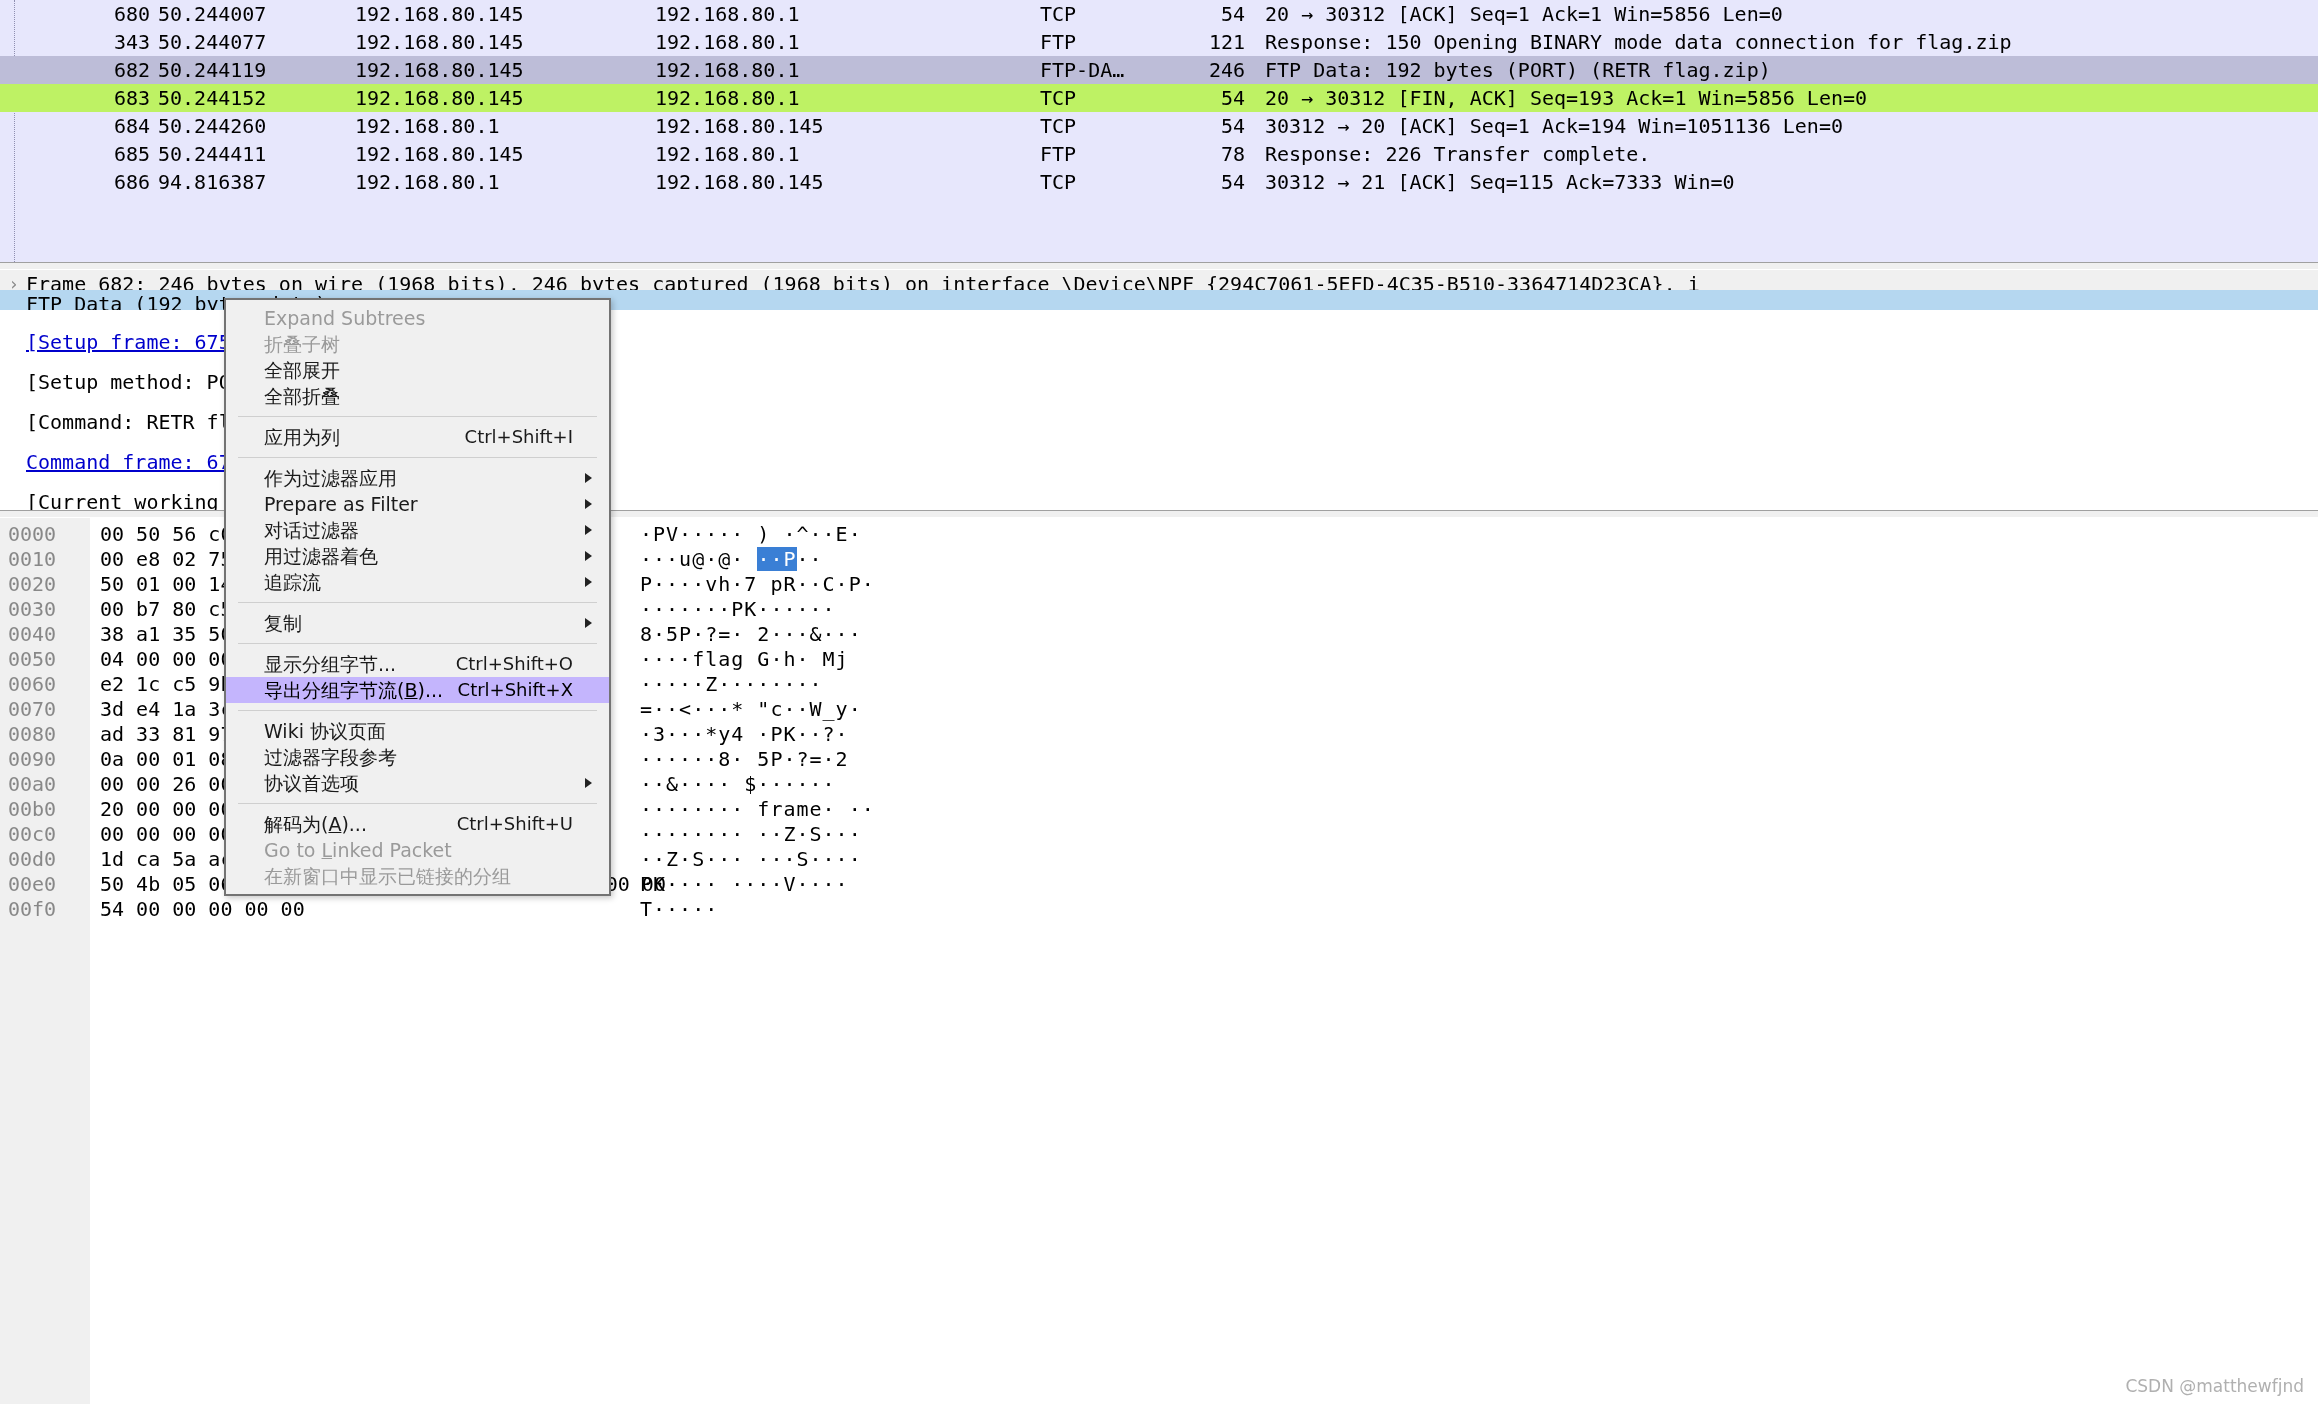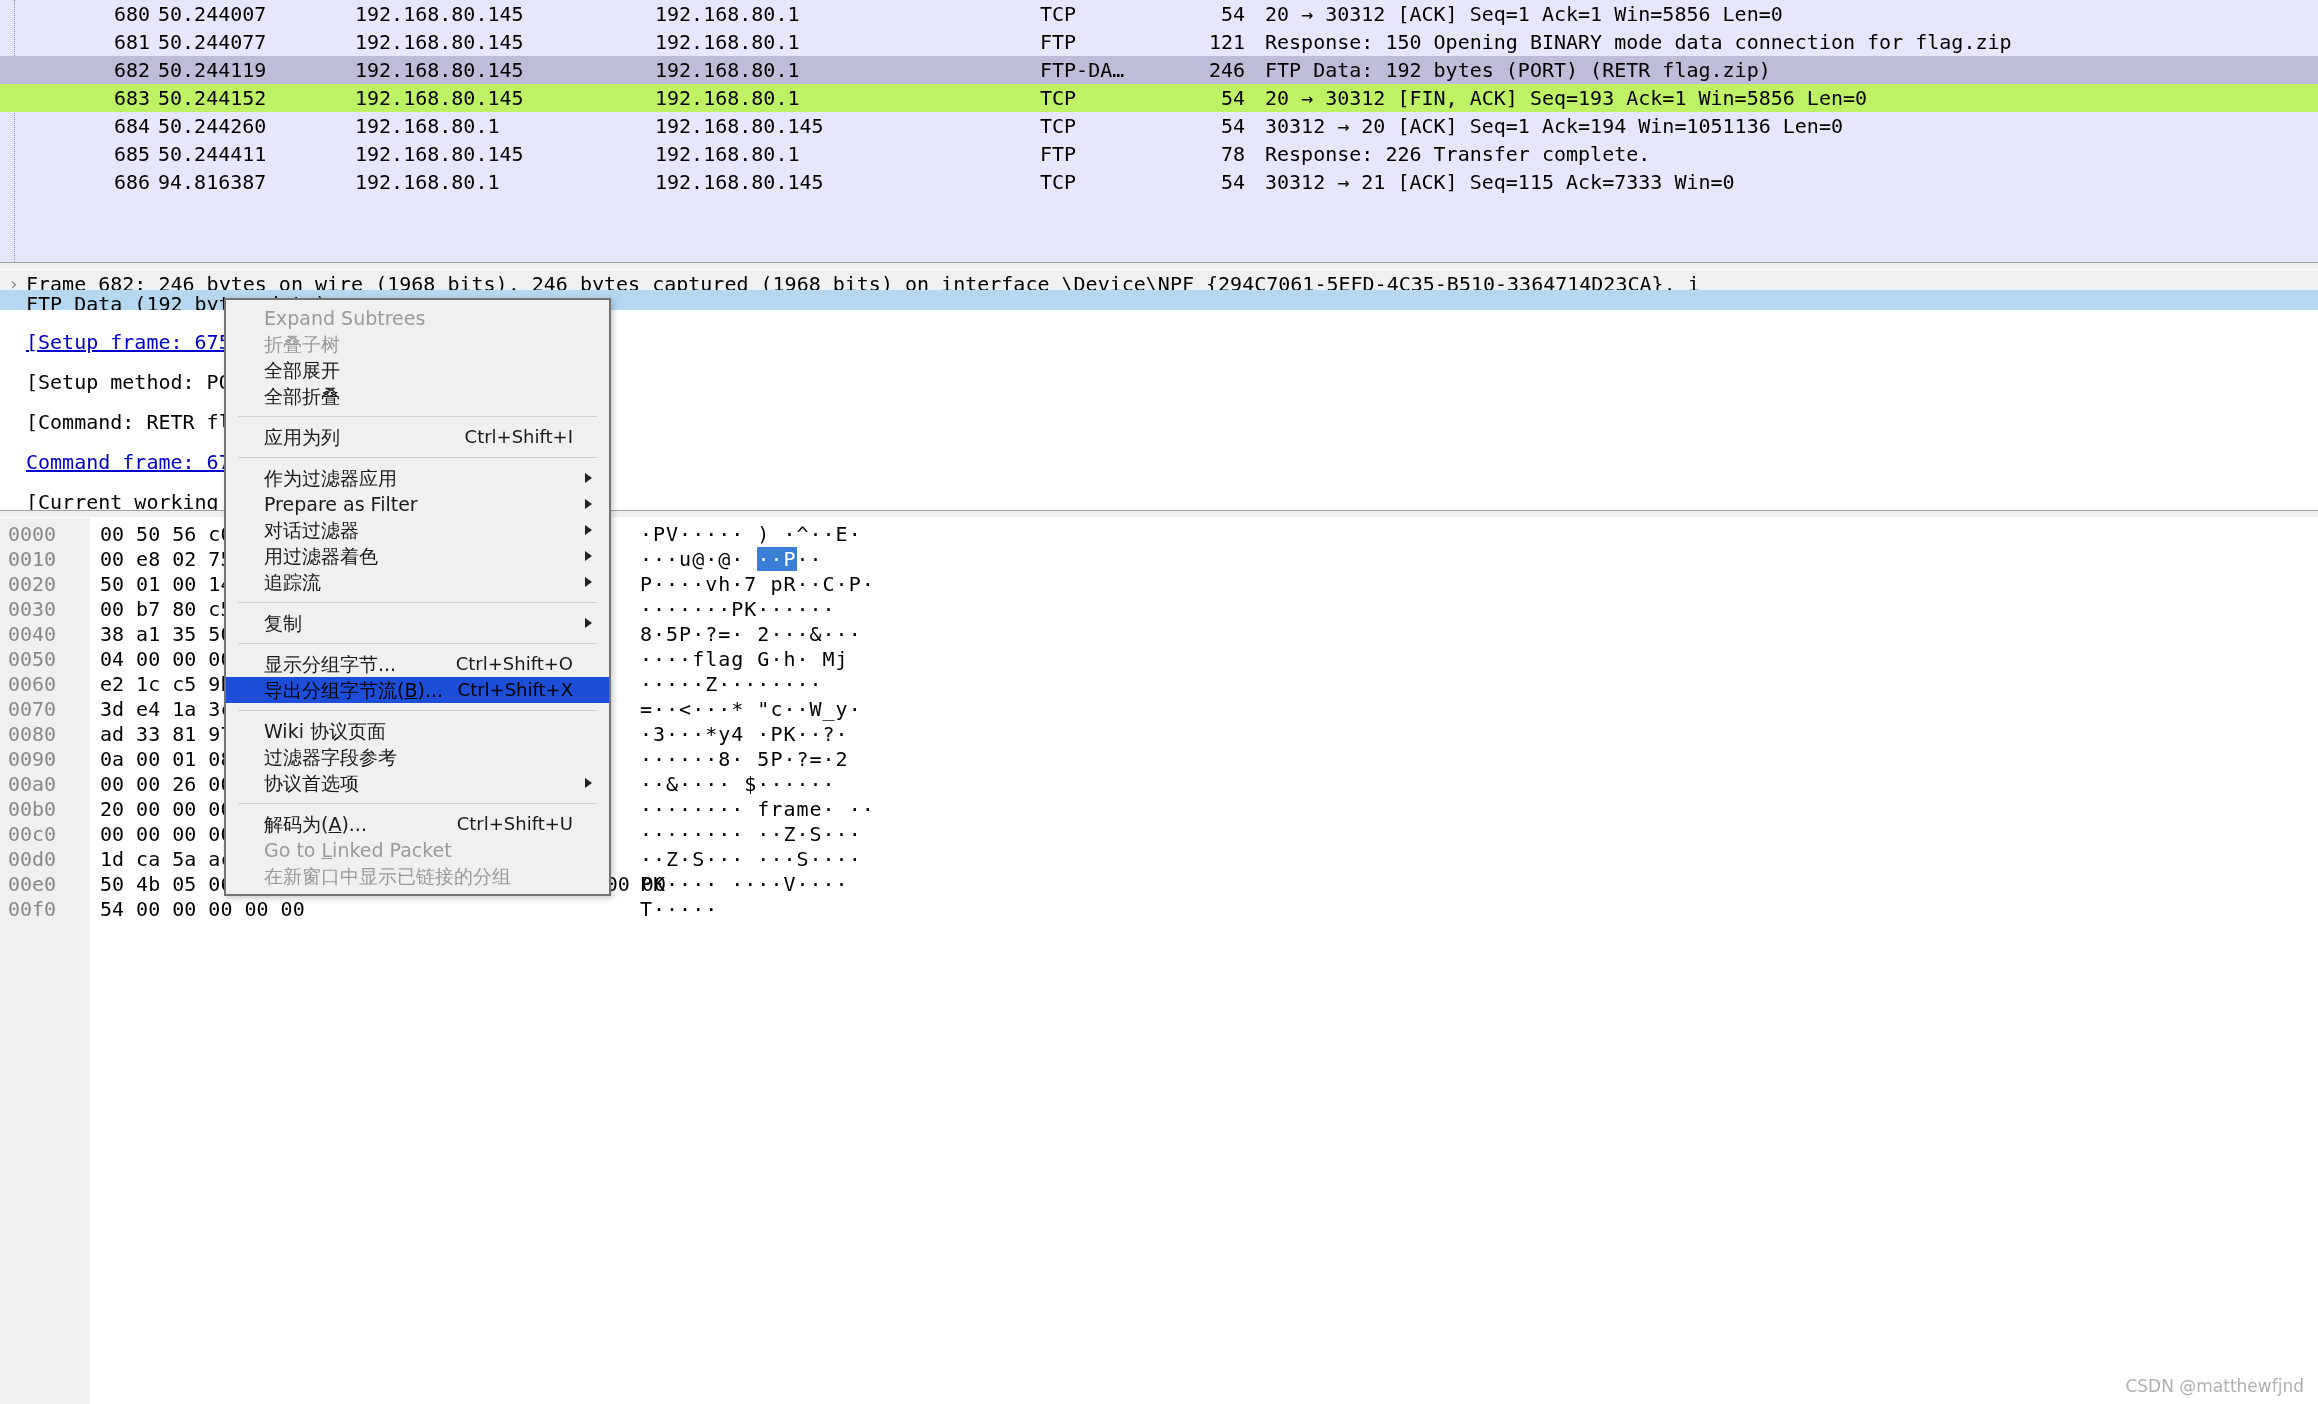--- a/index.html
+++ b/index.html
@@ -185,21 +185,21 @@
     position: relative;
     height: 26px;
     line-height: 26px;
     font-size: 19px;
     color: #1a1a1a;
     white-space: nowrap;
     padding: 0 0 0 38px;
     box-sizing: border-box;
   }
   .mi.disabled { color: #9a9a9a; }
-  .mi.hl { background: #1d4ed8; color: #000000; }
+  .mi.hl { background: #c4b5fd; color: #000000; }
   .mi .sc {
     position: absolute;
     right: 36px;
     top: 0;
     font-size: 18px;
     color: #1a1a1a;
   }
   .mi.hl .sc { color: #000000; }
   .mi .arrow {
     position: absolute;
@@ -245,21 +245,21 @@
         <div class="plrow" style="top: 0px;">
           <span class="plc c-no">680</span>
           <span class="plc c-time">50.244007</span>
           <span class="plc c-src">192.168.80.145</span>
           <span class="plc c-dst">192.168.80.1</span>
           <span class="plc c-prot">TCP</span>
           <span class="plc c-len">54</span>
           <span class="plc c-info">20 → 30312 [ACK] Seq=1 Ack=1 Win=5856 Len=0</span>
         </div>
         <div class="plrow" style="top: 28px;">
-          <span class="plc c-no">681</span>
+          <span class="plc c-no">343</span>
           <span class="plc c-time">50.244077</span>
           <span class="plc c-src">192.168.80.145</span>
           <span class="plc c-dst">192.168.80.1</span>
           <span class="plc c-prot">FTP</span>
           <span class="plc c-len">121</span>
           <span class="plc c-info">Response: 150 Opening BINARY mode data connection for flag.zip</span>
         </div>
         <div class="plrow sel-soft" style="top: 56px;">
           <span class="plc c-no">682</span>
           <span class="plc c-time">50.244119</span>

